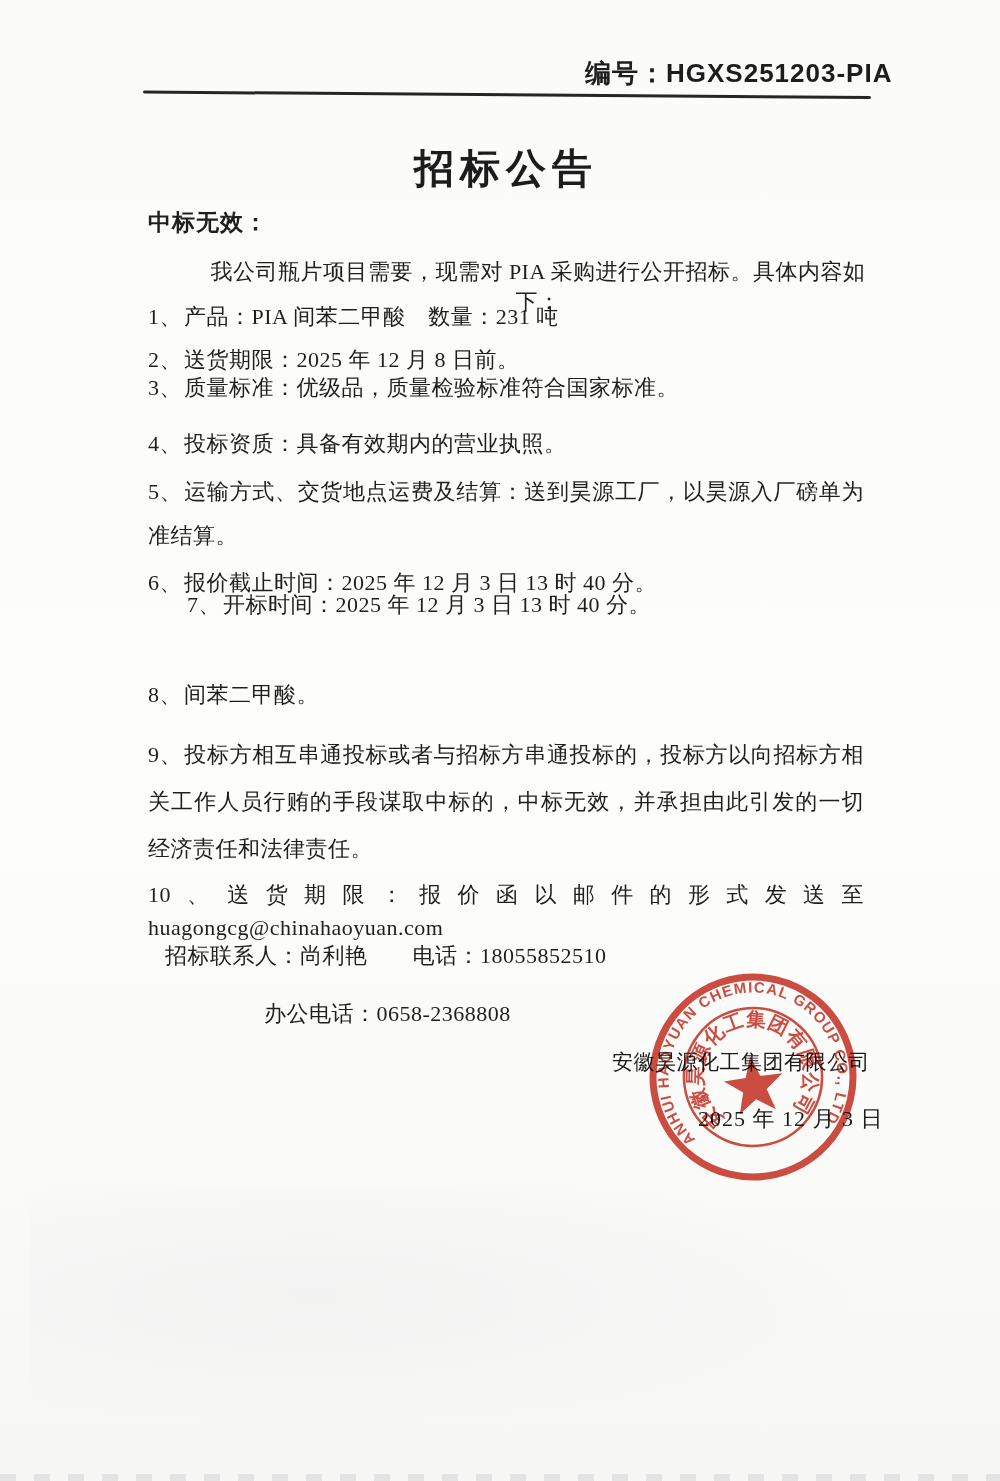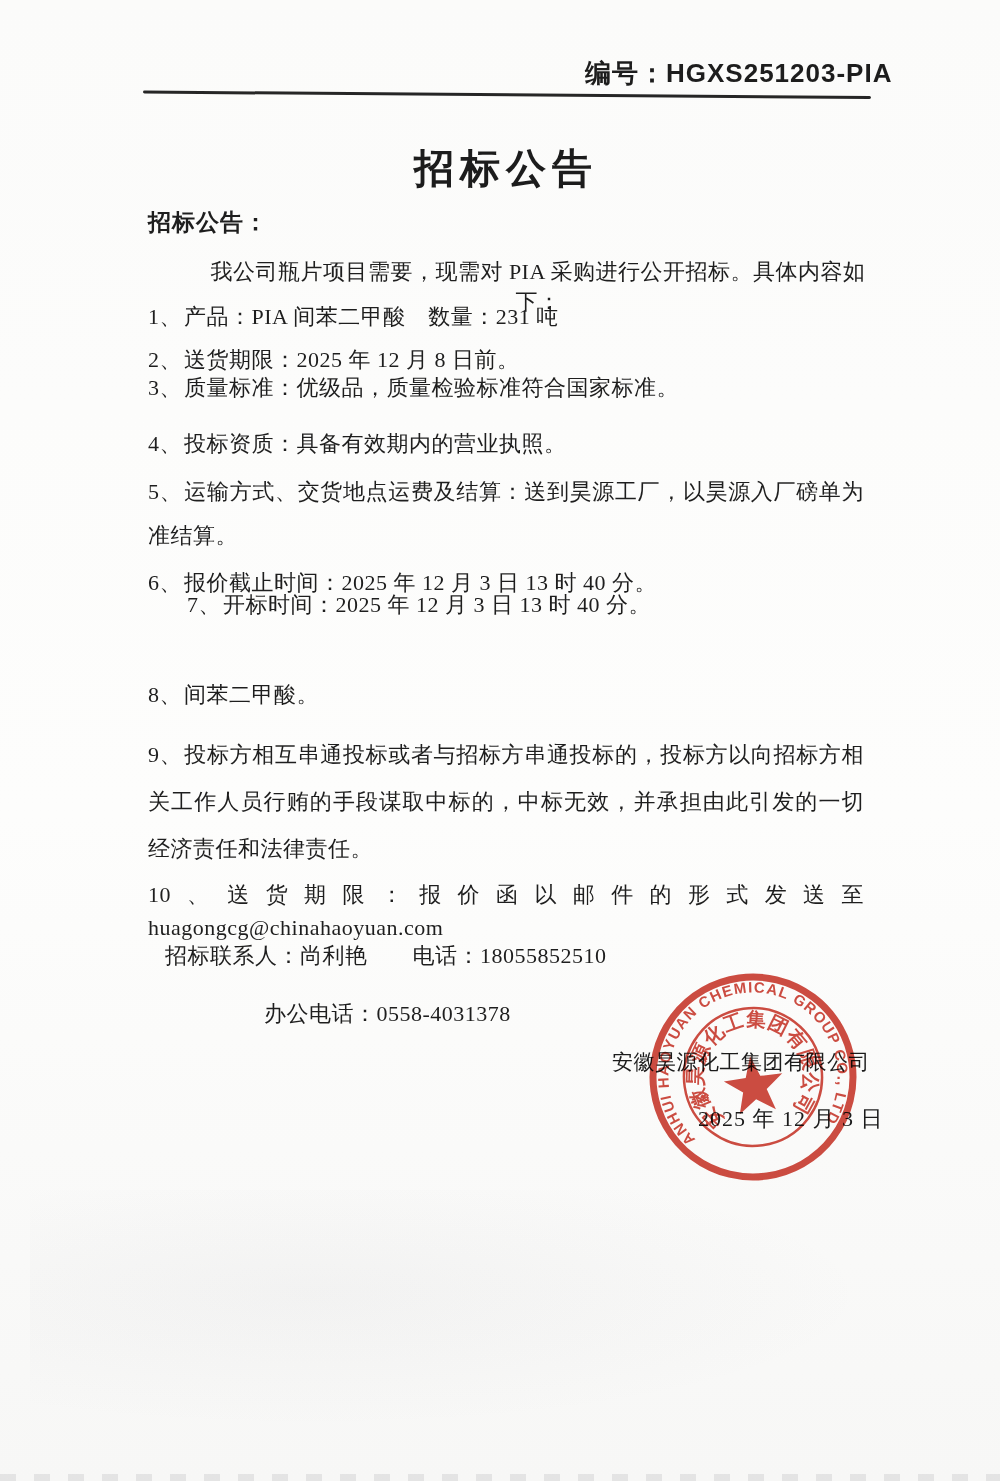--- a/index.html
+++ b/index.html
@@ -115,38 +115,38 @@
 
   <div class="abs ref-row">
     <span>编号：</span>
     <span>HGXS251203-PIA</span>
   </div>
 
   <div class="abs header-rule"></div>
 
   <div class="abs doc-title">招标公告</div>
 
-  <div class="abs salutation">招标公告：</div>
+  <div class="abs salutation">中标无效：</div>
 
   <div class="abs intro">我公司瓶片项目需要，现需对 PIA 采购进行公开招标。具体内容如下：</div>
 
   <div class="abs doc-item item-1"><span class="num">1、</span><span>产品：PIA 间苯二甲酸　数量：231 吨</span></div>
   <div class="abs doc-item item-2"><span class="num">2、</span><span>送货期限：2025 年 12 月 8 日前。</span></div>
   <div class="abs doc-item item-3"><span class="num">3、</span><span>质量标准：优级品，质量检验标准符合国家标准。</span></div>
   <div class="abs doc-item item-4"><span class="num">4、</span><span>投标资质：具备有效期内的营业执照。</span></div>
   <div class="abs doc-item item-5"><span class="num">5、</span><span>运输方式、交货地点运费及结算：送到昊源工厂，以昊源入厂磅单为准结算。</span></div>
   <div class="abs doc-item item-6"><span class="num">6、</span><span>报价截止时间：2025 年 12 月 3 日 13 时 40 分。</span></div>
   <div class="abs doc-item item-7"><span class="num">7、</span><span>开标时间：2025 年 12 月 3 日 13 时 40 分。</span></div>
   <div class="abs doc-item item-8"><span class="num">8、</span><span>间苯二甲酸。</span></div>
   <div class="abs doc-item item-9"><span class="num">9、</span><span>投标方相互串通投标或者与招标方串通投标的，投标方以向招标方相关工作人员行贿的手段谋取中标的，中标无效，并承担由此引发的一切经济责任和法律责任。</span></div>
   <div class="abs doc-item item-10"><span class="num">10、</span><span>送货期限：报价函以邮件的形式发送至 huagongcg@chinahaoyuan.com</span></div>
 
   <div class="abs contact-line">招标联系人：尚利艳　　电话：18055852510</div>
 
-  <div class="abs office-line">办公电话：0558-4031378</div>
+  <div class="abs office-line">办公电话：0658-2368808</div>
 
   <div class="abs company-line">安徽昊源化工集团有限公司</div>
 
   <div class="abs date-line">2025 年 12 月 3 日</div>
 
   <svg class="abs stamp" viewBox="0 0 216 216" width="216" height="216" aria-hidden="true">
     <defs>
       <path id="ringPath" d="M 48.25 167.75 A 84.5 84.5 0 1 1 167.75 167.75" fill="none"></path>
       <path id="cnPath" d="M 71.94 144.06 A 51 51 0 1 1 144.06 144.06" fill="none"></path>
     </defs>

